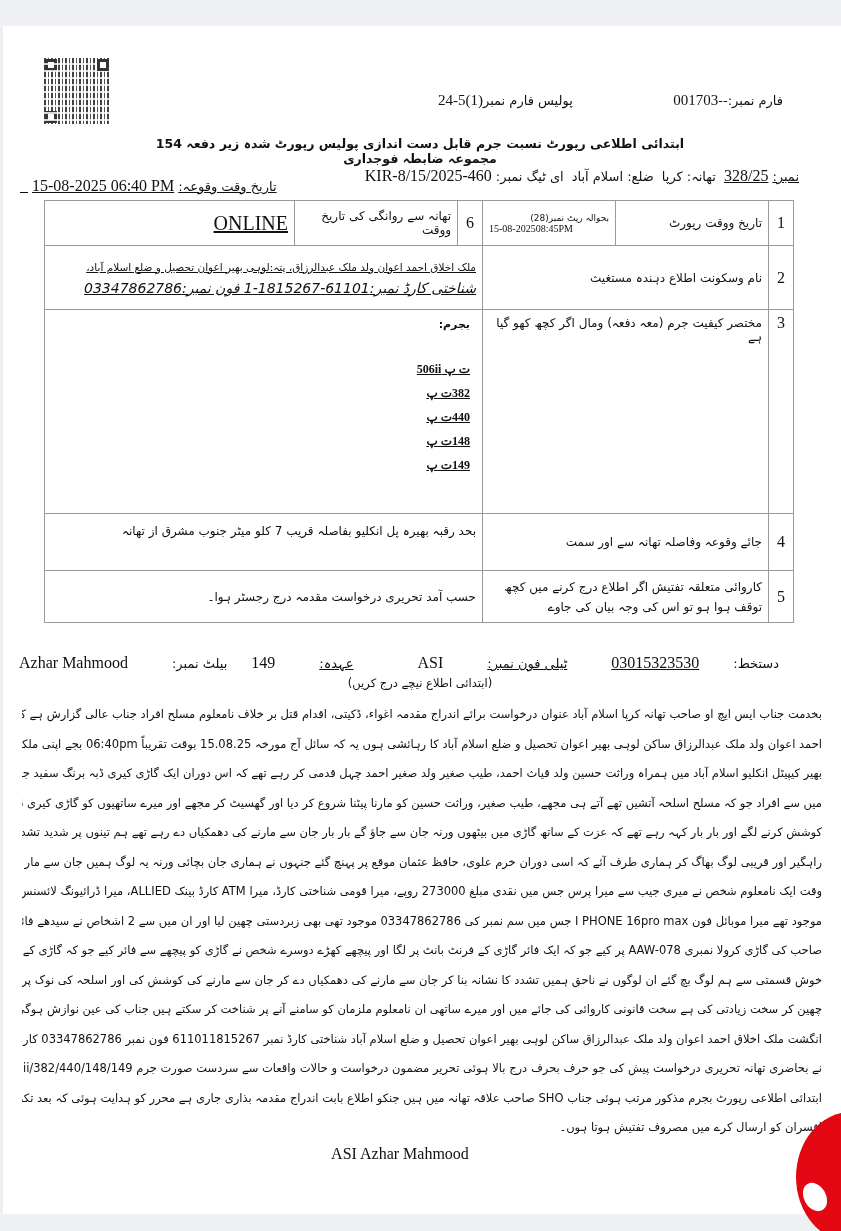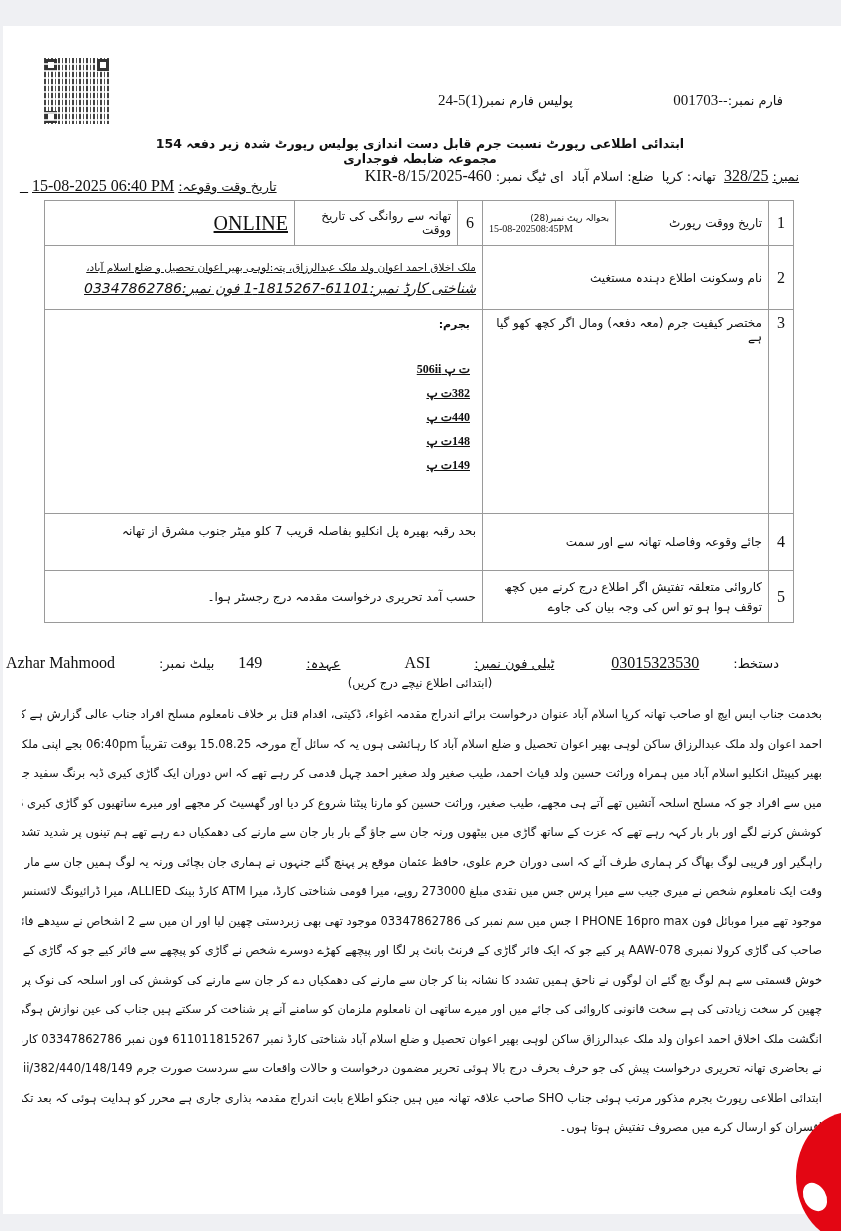--- a/index.html
+++ b/index.html
@@ -154,21 +154,21 @@
   </table>
 
 <div class="abs f16" style="right:62px; top:654px; direction:rtl; white-space:nowrap; width:720px;">
   <span class="urdu f13">دستخط:</span>
   <span class="en" style="margin-right:40px;">Azhar Mahmood</span>
   <span class="urdu f13" style="margin-right:20px;">بیلٹ نمبر:</span>
   <span class="en" style="margin-right:40px;">149</span>
   <span class="urdu f13" style="margin-right:60px;text-decoration:underline;">عہدہ:</span>
   <span class="en" style="margin-right:40px;">ASI</span>
   <span class="urdu f13 u" style="margin-right:40px;margin-top:8px;">ٹیلی فون نمبر:</span>
-  <span class="en u" style="margin-right:30px;margin-left:13px;">03015323530</span>
+  <span class="en u" style="margin-right:30px;">03015323530</span>
 </div>
 <div class="abs urdu" style="left:300px; width:240px; top:676px; font-size:11.5px; text-align:center;">(ابتدائی اطلاع نیچے درج کریں)</div>
 
 <div class="para">
   <p>بخدمت جناب ایس ایچ او صاحب تھانہ کرپا اسلام آباد عنوان درخواست برائے اندراج مقدمہ اغواء، ڈکیتی، اقدام قتل بر خلاف نامعلوم مسلح افراد جناب عالی گزارش ہے کہ سائل ملک اخلاق</p>
   <p>احمد اعوان ولد ملک عبدالرزاق ساکن لوہی بھیر اعوان تحصیل و ضلع اسلام آباد کا رہائشی ہوں یہ کہ سائل آج مورخہ 15.08.25 بوقت تقریباً 06:40pm بجے اپنی ملکیتی زمین واقع موضع لوہی</p>
   <p>بھیر کیپیٹل انکلیو اسلام آباد میں ہمراہ وراثت حسین ولد قیاث احمد، طیب صغیر ولد صغیر احمد چہل قدمی کر رہے تھے کہ اس دوران ایک گاڑی کیری ڈبہ برنگ سفید جس میں 6/7 مسلح نامعلوم افراد ان</p>
   <p>میں سے افراد جو کہ مسلح اسلحہ آتشیں تھے آتے ہی مجھے، طیب صغیر، وراثت حسین کو مارنا پیٹنا شروع کر دیا اور گھسیٹ کر مجھے اور میرے ساتھیوں کو گاڑی کیری ڈبہ میں لے جانے اور اغواء کرنے کی</p>
   <p>کوشش کرنے لگے اور بار بار کہہ رہے تھے کہ عزت کے ساتھ گاڑی میں بیٹھوں ورنہ جان سے جاؤ گے بار بار جان سے مارنے کی دھمکیاں دے رہے تھے ہم تینوں پر شدید تشدد کیا ہماری چیخو پکار سن کر کافی</p>
   <p>راہگیر اور قریبی لوگ بھاگ کر ہماری طرف آئے کہ اسی دوران خرم علوی، حافظ عثمان موقع پر پہنچ گئے جنہوں نے ہماری جان بچائی ورنہ یہ لوگ ہمیں جان سے مار دیتے یا اغواء کر کے لے جاتے جاتے</p>
@@ -177,17 +177,18 @@
   <p>صاحب کی گاڑی کرولا نمبری AAW-078 پر کیے جو کہ ایک فائر گاڑی کے فرنٹ بانٹ پر لگا اور پیچھے کھڑے دوسرے شخص نے گاڑی کو پیچھے سے فائر کیے جو کہ گاڑی کے دائیں جانب فنڈر پر لگے اور</p>
   <p>خوش قسمتی سے ہم لوگ بچ گئے ان لوگوں نے ناحق ہمیں تشدد کا نشانہ بنا کر جان سے مارنے کی دھمکیاں دے کر جان سے مارنے کی کوشش کی اور اسلحہ کی نوک پر میرا قیمتی موبائل، نقدی و دیگر قیمتی اشیاء</p>
   <p>چھین کر سخت زیادتی کی ہے سخت قانونی کاروائی کی جائے میں اور میرے ساتھی ان نامعلوم ملزمان کو سامنے آنے پر شناخت کر سکتے ہیں جناب کی عین نوازش ہوگی العارض دستخط بحروف انگریزی و نشان</p>
   <p>انگشت ملک اخلاق احمد اعوان ولد ملک عبدالرزاق ساکن لوہی بھیر اعوان تحصیل و ضلع اسلام آباد شناختی کارڈ نمبر 611011815267 فون نمبر 03347862786 کاروائی پولیس سائل بالا</p>
   <p>نے بحاضری تھانہ تحریری درخواست پیش کی جو حرف بحرف درج بالا ہوئی تحریر مضمون درخواست و حالات واقعات سے سردست صورت جرم 506ii/382/440/148/149 ت پ پائی جا کر</p>
   <p>ابتدائی اطلاعی رپورٹ بجرم مذکور مرتب ہوئی جناب SHO صاحب علاقہ تھانہ میں ہیں جنکو اطلاع بابت اندراج مقدمہ بذاری جاری ہے محرر کو ہدایت ہوئی کہ بعد تکمیل ریکارڈ نقول FIR جا بجا مجاز</p>
   <p>افسران کو ارسال کرے میں مصروف تفتیش ہوتا ہوں۔</p>
 </div>
 
 <div class="abs" style="left:300px; width:200px; top:1142px; text-align:center; font-size:16px; line-height:24px;">
+  <div>ASI Azhar Mahmood</div>
 </div>
 
 <div class="red-logo">
     <span class="cut"></span>
   </div>
 
 </body></html>

